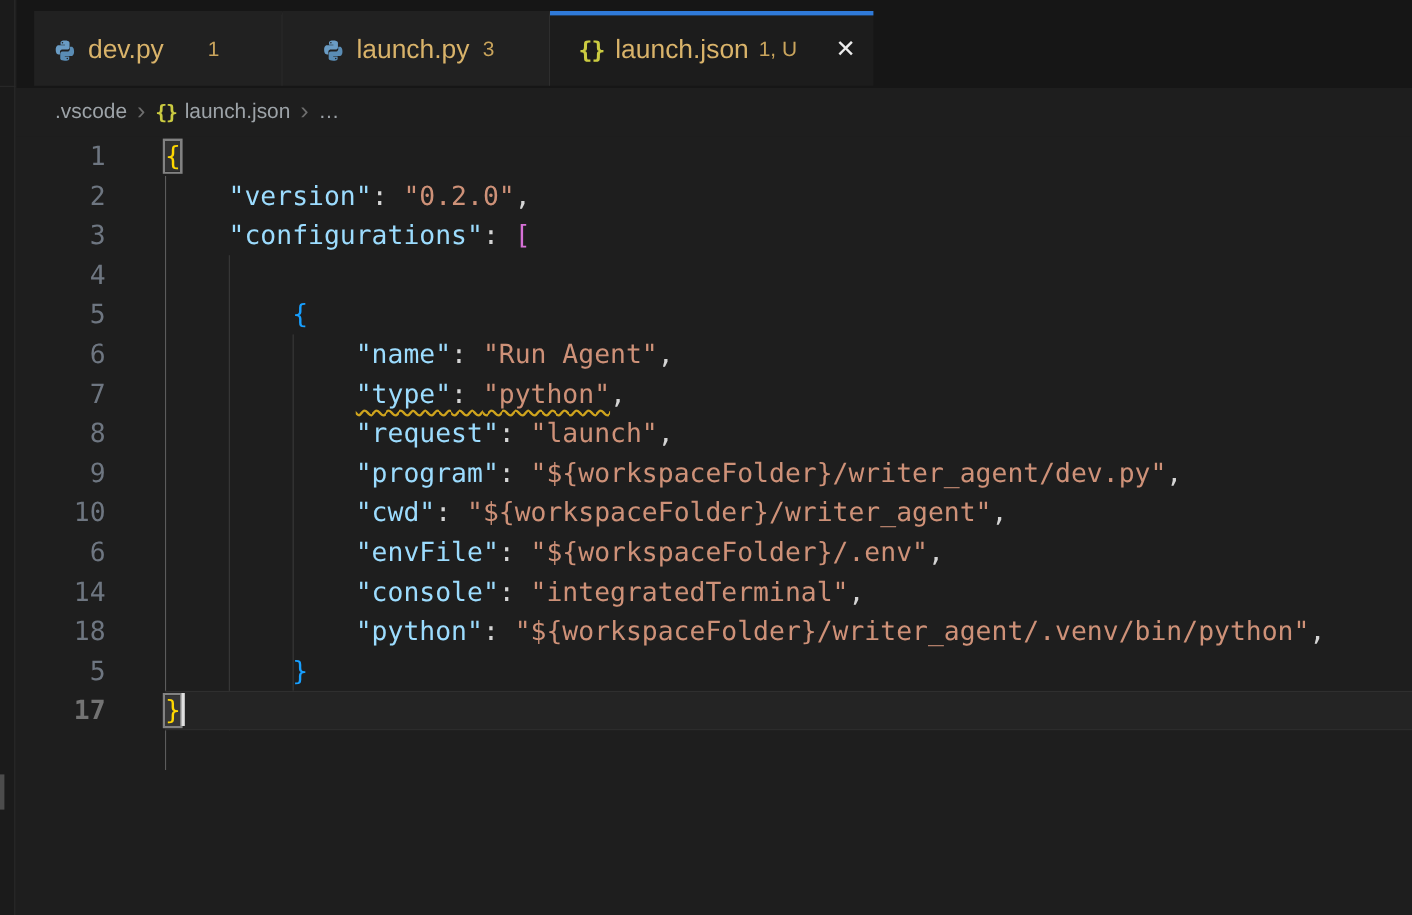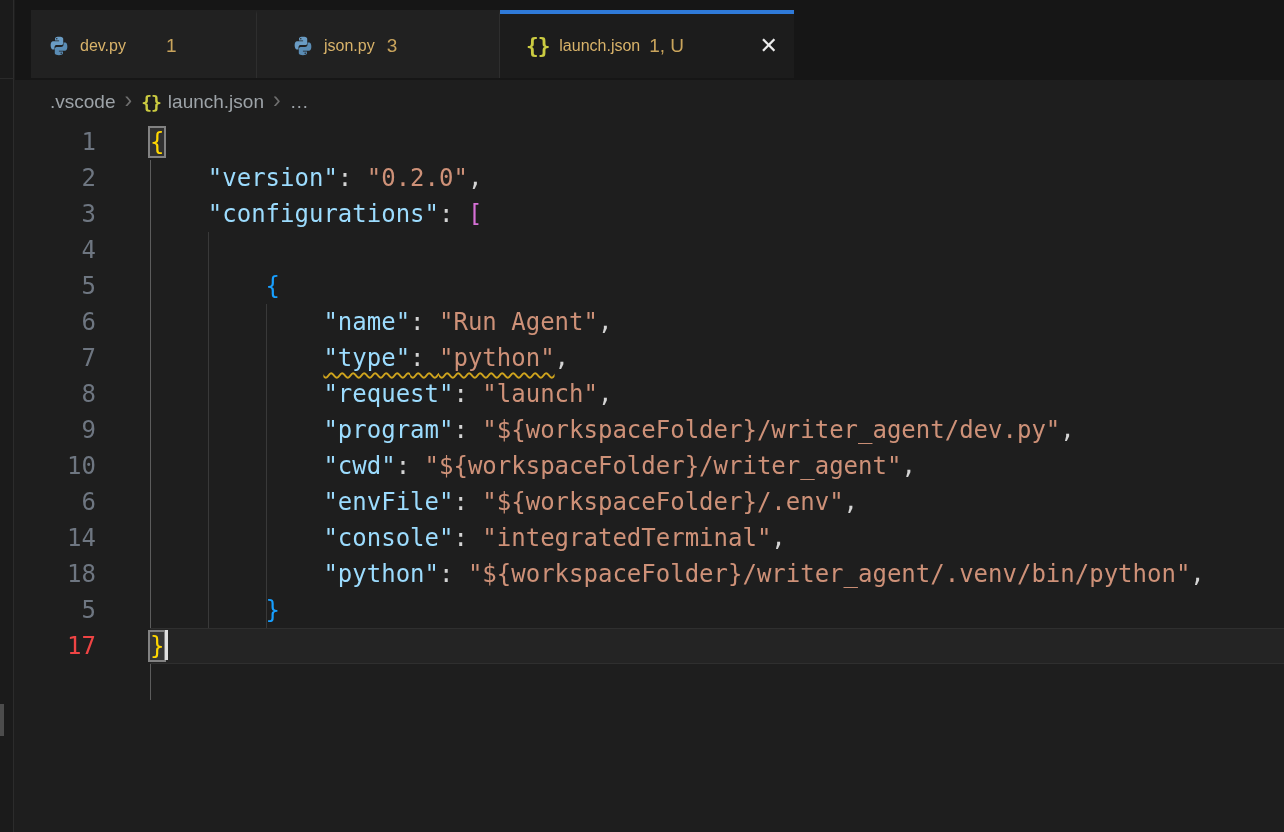--- a/index.html
+++ b/index.html
@@ -13,21 +13,21 @@
   .content{position:absolute;left:15px;top:0;width:1269px;height:832px;}
 
   
   .tabbar{height:80px;background:#161616;display:flex;align-items:flex-end;padding:0 0 2px 16px;box-sizing:border-box;}
   .tab{height:68px;box-sizing:border-box;border-top:4px solid transparent;display:flex;align-items:center;cursor:pointer;}
   .tab.inactive{background:#212121;border-right:1px solid #2e2e2e;}
   .tab.active{background:#1c1c1c;border-top-color:#2f7ad9;}
   .tab-dev{width:226px;padding-left:17px;}
   .tab-agent{width:243px;padding-left:35px;}
   .tab-launch{width:294px;padding-left:26px;padding-right:16px;}
-  .tab-label{color:#d9b36a;font-size:16px;margin-left:10px;white-space:nowrap;}
+  .tab-label{color:#d9b36a;font-size:24px;margin-left:10px;white-space:nowrap;}
   .tab-badge{color:#c9a45c;font-size:19px;white-space:nowrap;}
   .tab-dev .tab-badge{margin-left:40px;}
   .tab-agent .tab-badge{margin-left:12px;}
   .tab-launch .tab-badge{margin-left:9px;}
   .pyicon{width:22px;height:22px;display:inline-flex;flex:none;}
   .jsonicon{color:#cbcb41;font-size:21px;font-weight:bold;letter-spacing:-1px;font-family:"DejaVu Sans Mono",monospace;}
   .close-btn{margin-left:auto;color:#ececec;font-size:22px;line-height:22px;cursor:pointer;font-family:"DejaVu Sans",sans-serif;}
 
   
   .breadcrumb{height:44px;display:flex;align-items:center;padding-left:35px;background:#1e1e1e;color:#9da3a8;font-size:19px;}
@@ -39,21 +39,21 @@
   
   .editor{position:absolute;left:0;top:124px;width:1269px;height:708px;background:#1e1e1e;}
   .guide{position:absolute;width:1px;z-index:0;}
   .g1{left:135px;top:36px;height:540px;background:#5c5c5c;}
   .g2{left:193px;top:108px;height:432px;background:#393939;}
   .g3{left:251px;top:180px;height:324px;background:#393939;}
   .lines{position:relative;z-index:1;}
   .row{display:flex;height:36px;}
   .ln{width:81px;flex:none;text-align:right;color:#6e7681;font-family:"DejaVu Sans Mono",monospace;font-size:24px;line-height:36px;}
   .code{flex:1 1 auto;margin-left:54px;white-space:pre;font-family:"DejaVu Sans Mono",monospace;font-size:24px;line-height:36px;color:#d4d4d4;}
-  .row.current .ln{color:#ef4444;}
+  .row.current .ln{color:#737373;font-weight:bold;}
   .row.current .code{background:#242424;box-shadow:inset 0 1px 0 #2f2f2f, inset 0 -1px 0 #2f2f2f;}
 
   .tok-k{color:#9cdcfe;}
   .tok-s{color:#ce9178;}
   .tok-p{color:#d4d4d4;}
   .tok-by{color:#ffd700;}
   .tok-bm{color:#d670d6;}
   .tok-bb{color:#179fff;}
   .tok-kw{color:#569cd6;}
   .bracket-box{box-shadow:0 0 0 2px #828282;background:rgba(120,120,120,.22);}
@@ -85,21 +85,21 @@
         <span class="tab-badge">1</span>
       </div>
 
       <div class="tab inactive tab-agent">
         <span class="pyicon">
           <svg viewBox="0 0 24 24" width="22" height="22">
             <path fill="#6a9cc4" d="M12 2C7.4 2 7.7 4 7.7 4l0 2.1h4.4v.6H5.9S2.9 6.4 2.9 11.2c0 4.8 2.6 4.6 2.6 4.6h1.6v-2.2s-.1-2.6 2.6-2.6h4.4s2.5.1 2.5-2.4V4.4S17 2 12 2zM9.6 3.4c.4 0 .8.4.8.8s-.4.8-.8.8-.8-.4-.8-.8.4-.8.8-.8z"></path>
             <path fill="#5a8cb4" d="M12 22c4.6 0 4.3-2 4.3-2l0-2.1h-4.4v-.6h6.2s3 .3 3-4.5c0-4.8-2.6-4.6-2.6-4.6h-1.6v2.2s.1 2.6-2.6 2.6H9.9s-2.5-.1-2.5 2.4v4.2S7 22 12 22zm2.4-1.4c-.4 0-.8-.4-.8-.8s.4-.8.8-.8.8.4.8.8-.4.8-.8.8z"></path>
           </svg>
         </span>
-        <span class="tab-label">json.py</span>
+        <span class="tab-label">launch.py</span>
         <span class="tab-badge">3</span>
       </div>
 
       <div class="tab active tab-launch">
         <span class="jsonicon">{}</span>
         <span class="tab-label">launch.json</span>
         <span class="tab-badge">1, U</span>
         <span class="close-btn">✕</span>
       </div>
 

